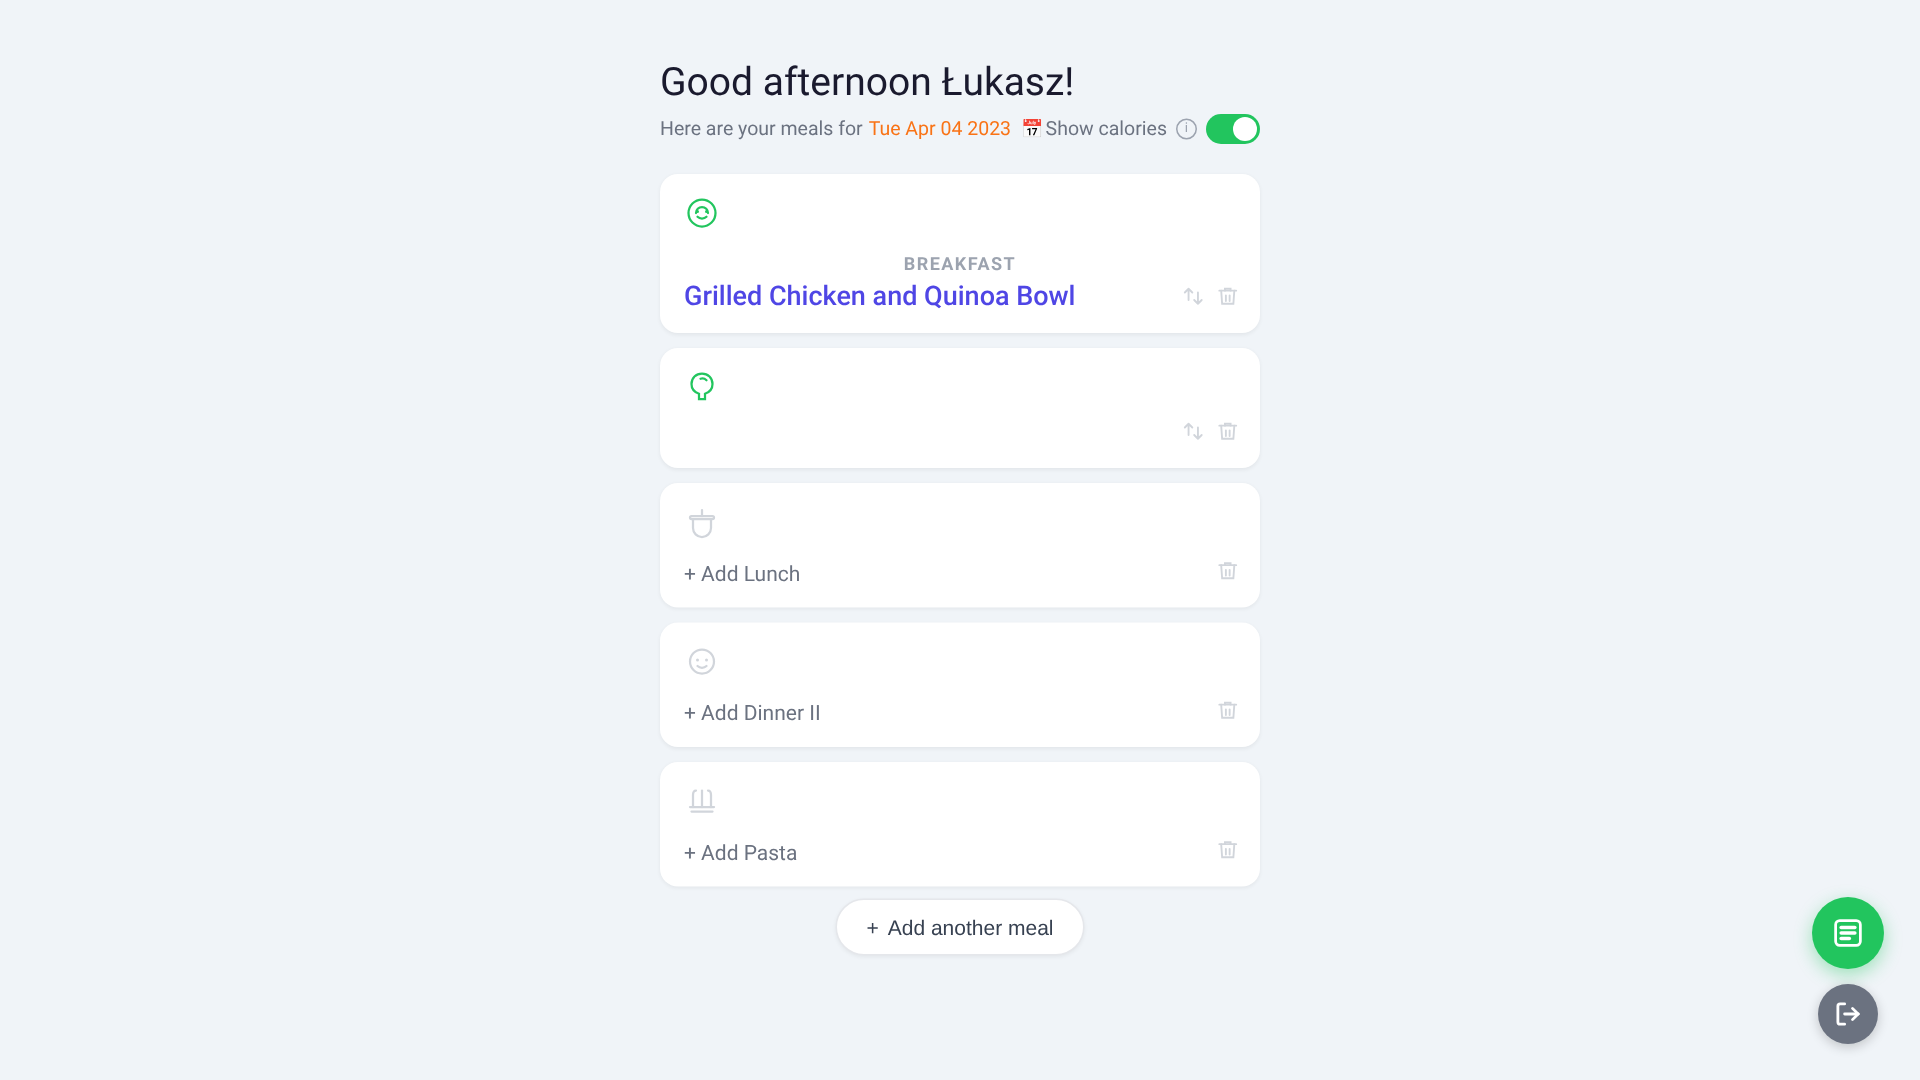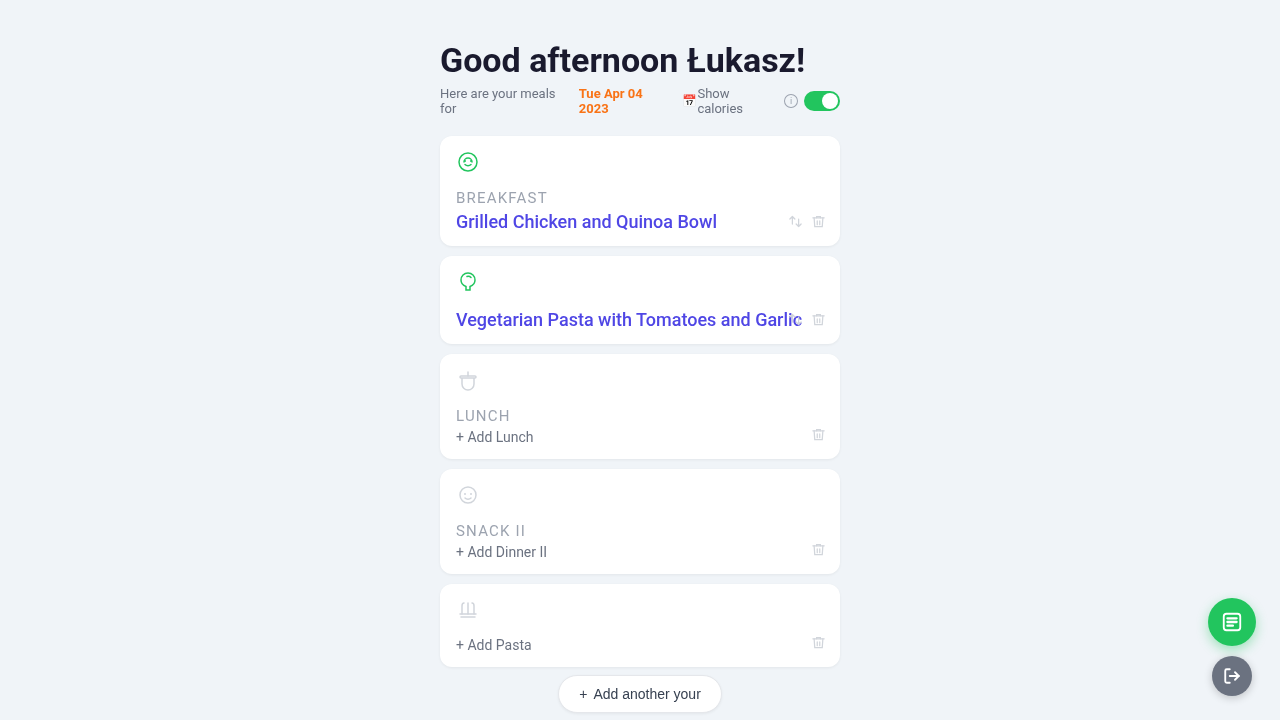--- a/index.html
+++ b/index.html
@@ -21,40 +21,40 @@
       margin: 0 auto;
     }
 
     .header-section {
       width: 100%;
       max-width: 400px;
       margin-bottom: 20px;
     }
 
     .greeting {
-      font-size: 34px;
-      font-weight: 700;
+      font-size: 26px;
+      font-weight: 400;
       color: #1a1a2e;
       margin-bottom: 6px;
     }
 
     .subtitle-row {
       display: flex;
       align-items: center;
       justify-content: space-between;
     }
 
     .subtitle-text {
       font-size: 13px;
       color: #6b7280;
     }
 
     .date-text {
       color: #f97316;
-      font-weight: 700;
+      font-weight: 400;
     }
 
     .calendar-icon {
       display: inline-block;
       margin-left: 3px;
       font-size: 12px;
       color: #6b7280;
     }
 
     .show-calories-row {
@@ -130,26 +130,27 @@
     }
 
     .meal-icon {
       font-size: 20px;
       margin-bottom: 10px;
       color: #22c55e;
       display: block;
     }
 
     .meal-type-label {
-      font-size: 15px;
-      font-weight: 400;
+      font-size: 12px;
+      font-weight: 700;
       letter-spacing: 0.08em;
       color: #9ca3af;
       text-transform: uppercase;
       margin-bottom: 4px;
+      text-align: center;
     }
 
     .meal-name {
       font-size: 18px;
       color: #4f46e5;
       font-weight: 500;
     }
 
     .meal-add {
       font-size: 14px;
@@ -280,21 +281,20 @@
       </div>
     </div>
 
     <div class="meal-card">
       <span class="meal-icon">
         <svg width="24" height="24" viewBox="0 0 24 24" fill="none">
           <path d="M12 3C8 3 5 6 5 10c0 3 2 5.5 5 6.5V20h4v-3.5c3-1 5-3.5 5-6.5 0-4-3-7-7-7z" stroke="#22c55e" stroke-width="1.5"></path>
           <path d="M15 7.5C14 6.5 12.5 6 11 6.5" stroke="#22c55e" stroke-width="1.5" stroke-linecap="round"></path>
         </svg>
       </span>
-      <div class="meal-name">Vegetarian Pasta with Tomatoes and Garlic</div>
       <div class="meal-actions">
         <span class="action-icon" title="Swap">
           <svg width="15" height="15" viewBox="0 0 24 24" fill="none" stroke="#d1d5db" stroke-width="2" stroke-linecap="round">
             <path d="M7 16V4m0 0L3 8m4-4l4 4"></path>
               <path d="M17 8v12m0 0l4-4m-4 4l-4-4"></path>
           </svg>
         </span>
         <span class="action-icon" title="Delete">
           <svg width="15" height="15" viewBox="0 0 24 24" fill="none" stroke="#d1d5db" stroke-width="2" stroke-linecap="round">
             <polyline points="3 6 5 6 21 6"></polyline>
@@ -307,21 +307,20 @@
     </div>
 
     <div class="meal-card">
       <span class="meal-icon">
         <svg width="24" height="24" viewBox="0 0 24 24" fill="none">
           <rect x="4" y="8" width="16" height="2" rx="1" stroke="#d1d5db" stroke-width="1.5"></rect>
           <path d="M6 10v6a6 6 0 0 0 12 0v-6" stroke="#d1d5db" stroke-width="1.5"></path>
           <line x1="12" y1="4" x2="12" y2="8" stroke="#d1d5db" stroke-width="1.5" stroke-linecap="round"></line>
         </svg>
       </span>
-      <div class="meal-type-label">LUNCH</div>
       <div class="meal-add">+ Add Lunch</div>
       <div class="meal-actions">
         <span class="action-icon" title="Delete">
           <svg width="15" height="15" viewBox="0 0 24 24" fill="none" stroke="#d1d5db" stroke-width="2" stroke-linecap="round">
             <polyline points="3 6 5 6 21 6"></polyline>
               <path d="M19 6l-1 14H6L5 6"></path>
               <path d="M10 11v6m4-6v6"></path>
               <path d="M9 6V4h6v2"></path>
           </svg>
         </span>
@@ -330,21 +329,20 @@
 
     <div class="meal-card">
       <span class="meal-icon">
         <svg width="24" height="24" viewBox="0 0 24 24" fill="none">
           <circle cx="12" cy="12" r="8" stroke="#d1d5db" stroke-width="1.5"></circle>
           <circle cx="9" cy="11" r="1" fill="#d1d5db"></circle>
           <circle cx="15" cy="11" r="1" fill="#d1d5db"></circle>
           <path d="M9 15c.8.8 2 1.2 3 1.2s2.2-.4 3-1.2" stroke="#d1d5db" stroke-width="1.5" stroke-linecap="round"></path>
         </svg>
       </span>
-      <div class="meal-type-label">SNACK II</div>
       <div class="meal-add">+ Add Dinner II</div>
       <div class="meal-actions">
         <span class="action-icon" title="Delete">
           <svg width="15" height="15" viewBox="0 0 24 24" fill="none" stroke="#d1d5db" stroke-width="2" stroke-linecap="round">
             <polyline points="3 6 5 6 21 6"></polyline>
               <path d="M19 6l-1 14H6L5 6"></path>
               <path d="M10 11v6m4-6v6"></path>
               <path d="M9 6V4h6v2"></path>
           </svg>
         </span>
@@ -371,21 +369,21 @@
               <path d="M9 6V4h6v2"></path>
           </svg>
         </span>
       </div>
     </div>
 
   </div>
 
   <button class="add-meal-btn">
     <span>+</span>
-    <span>Add another your</span>
+    <span>Add another meal</span>
   </button>
 </div>
 
 <div class="fab-container">
   <button class="fab-primary" title="Meal Plan">
     <svg width="22" height="22" viewBox="0 0 24 24" fill="none" stroke="white" stroke-width="2.5" stroke-linecap="round">
       <rect x="3" y="3" width="18" height="18" rx="3" stroke="white" stroke-width="2" fill="none"></rect>
       <line x1="7" y1="8" x2="17" y2="8"></line>
       <line x1="7" y1="12" x2="17" y2="12"></line>
       <line x1="7" y1="16" x2="13" y2="16"></line>

